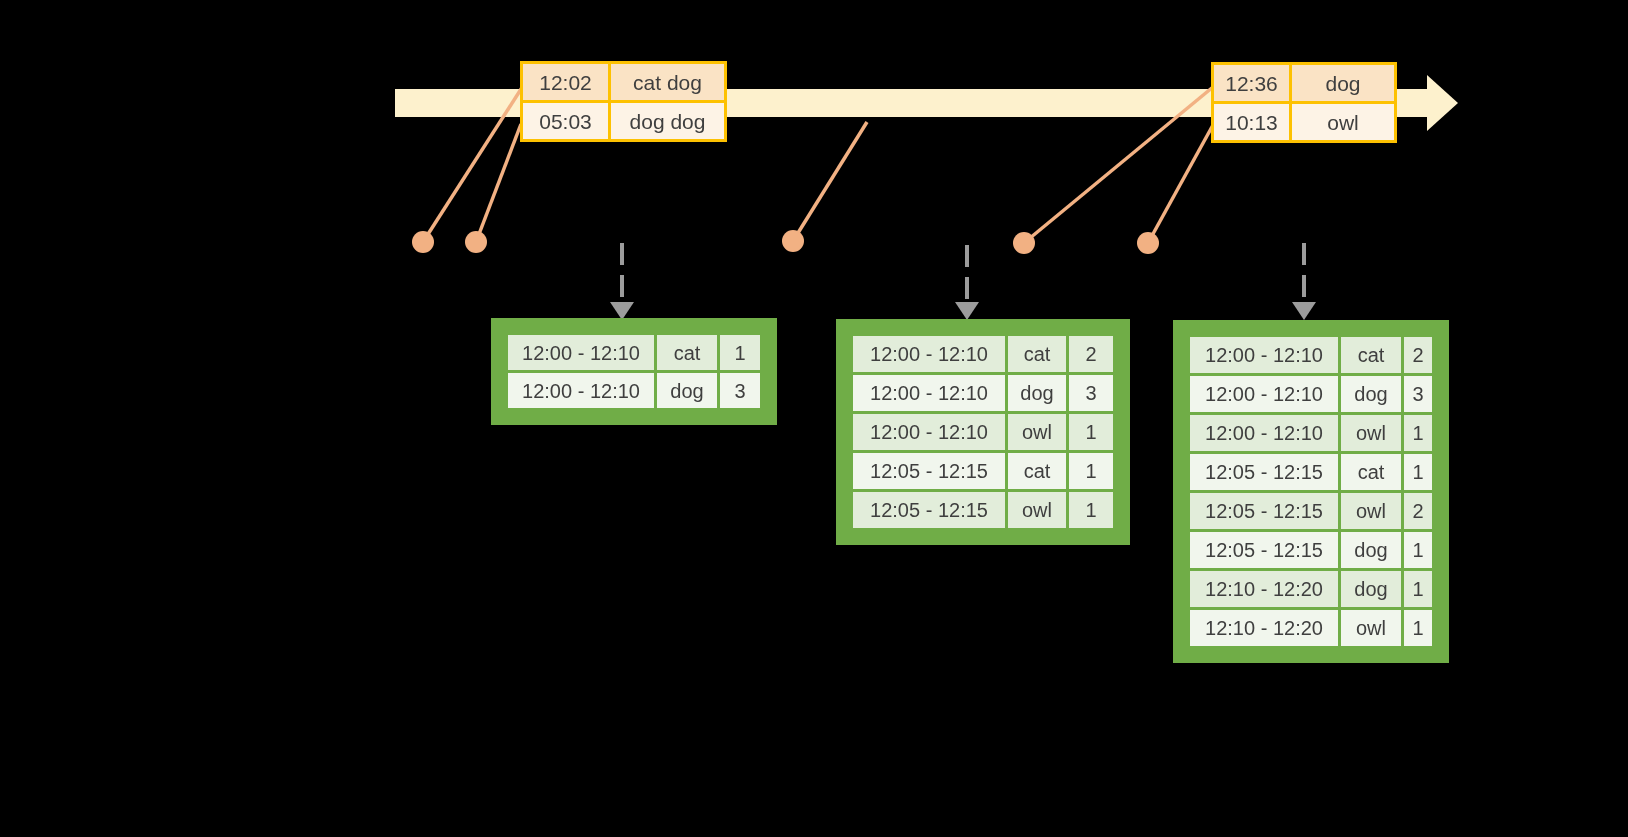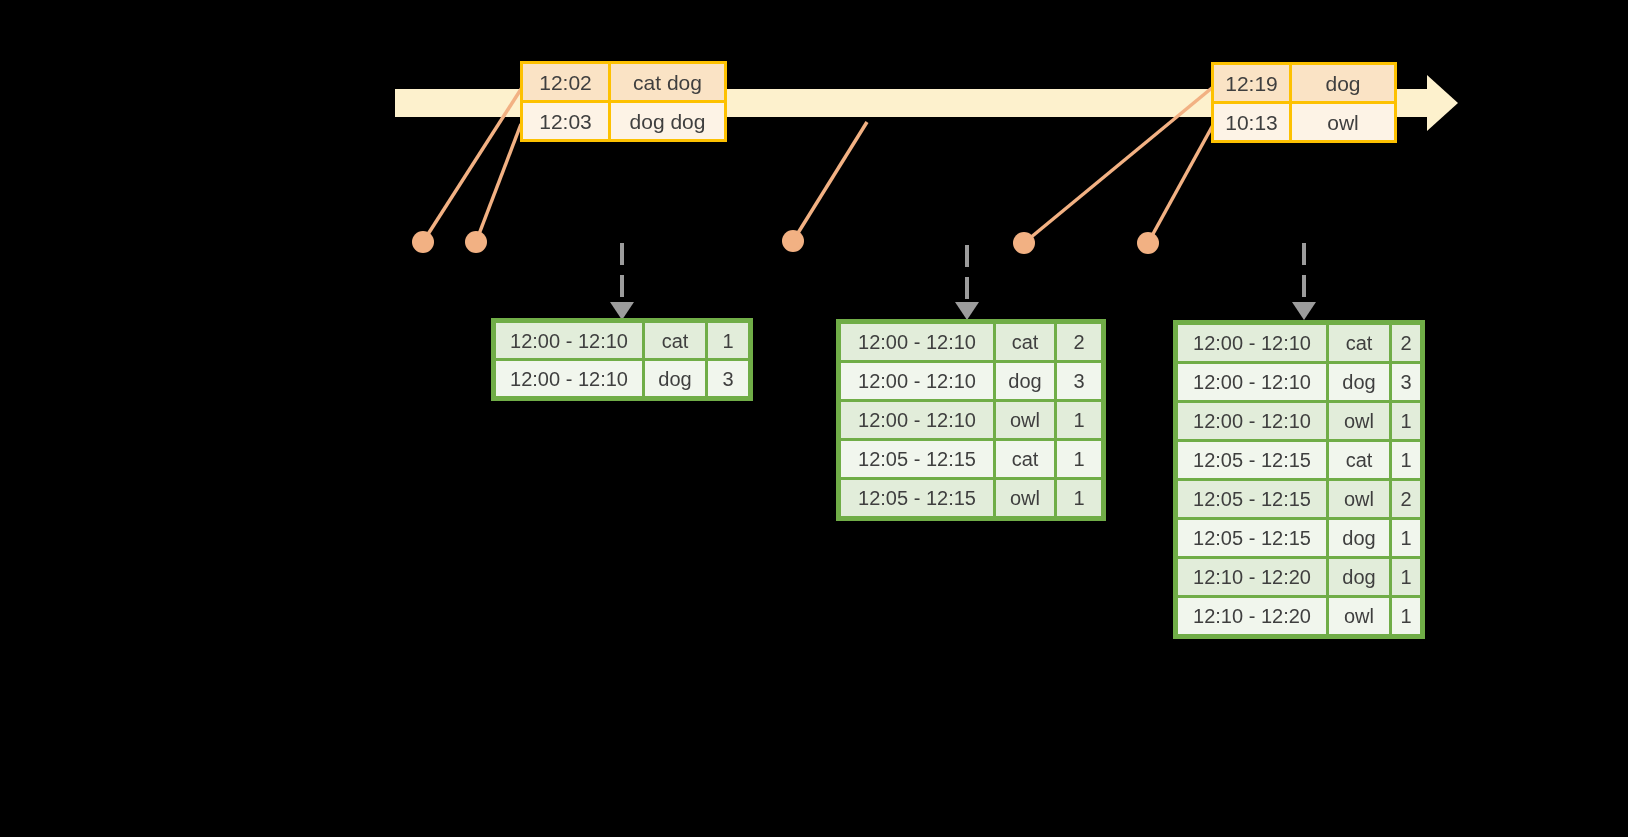--- a/index.html
+++ b/index.html
@@ -17,21 +17,21 @@
   }
   .ecell{
     display:flex;align-items:center;justify-content:center;
     font-size:21px;line-height:1;
   }
   .edark{background:var(--event-row-dark,#fae3c5);}
   .elight{background:var(--event-row-light,#fdf3e6);}
 
   
   .rtable{
-    position:absolute;display:grid;gap:3px;padding:5px;
+    position:absolute;display:grid;gap:3px;padding:17px;
     background:var(--table-border,#70ad47);z-index:3;
   }
   .trow{display:contents;}
   .tcell{
     display:flex;align-items:center;justify-content:center;
     font-size:20px;line-height:1;
   }
   .tdark{background:var(--table-row-dark,#e2edda);}
   .tlight{background:var(--table-row-light,#f1f6ed);}
 </style>
@@ -72,27 +72,27 @@
     </g>
     <g>
       <line x1="1304" y1="243" x2="1304" y2="303" style="stroke:var(--arrow-gray,#9c9c9c);stroke-width:4;stroke-dasharray:22 10"></line>
       <polygon points="1292,302 1316,302 1304,320" style="fill:var(--arrow-gray,#9c9c9c)"></polygon>
     </g>
   </svg>
 
   <div class="ebox" style="left:520px;top:61px;grid-template-columns:85px 113px;">
     <div class="ecell edark">12:02</div>
     <div class="ecell edark">cat dog</div>
-    <div class="ecell elight">12:03</div>
+    <div class="ecell elight">05:03</div>
     <div class="ecell elight">dog dog</div>
   </div>
 
 
   <div class="ebox" style="left:1211px;top:62px;grid-template-columns:75px 102px;">
-    <div class="ecell edark">12:19</div>
+    <div class="ecell edark">12:36</div>
     <div class="ecell edark">dog</div>
     <div class="ecell elight">10:13</div>
     <div class="ecell elight">owl</div>
   </div>
 
   <div class="rtable" style="left:491px;top:318px;grid-template-columns:146px 60px:40px;grid-template-columns:146px 60px 40px;grid-auto-rows:35px;">
       <div class="trow"><div class="tcell tdark">12:00 - 12:10</div><div class="tcell tdark">cat</div><div class="tcell tdark">1</div></div>
       <div class="trow"><div class="tcell tlight">12:00 - 12:10</div><div class="tcell tlight">dog</div><div class="tcell tlight">3</div></div>
     </div>
 

